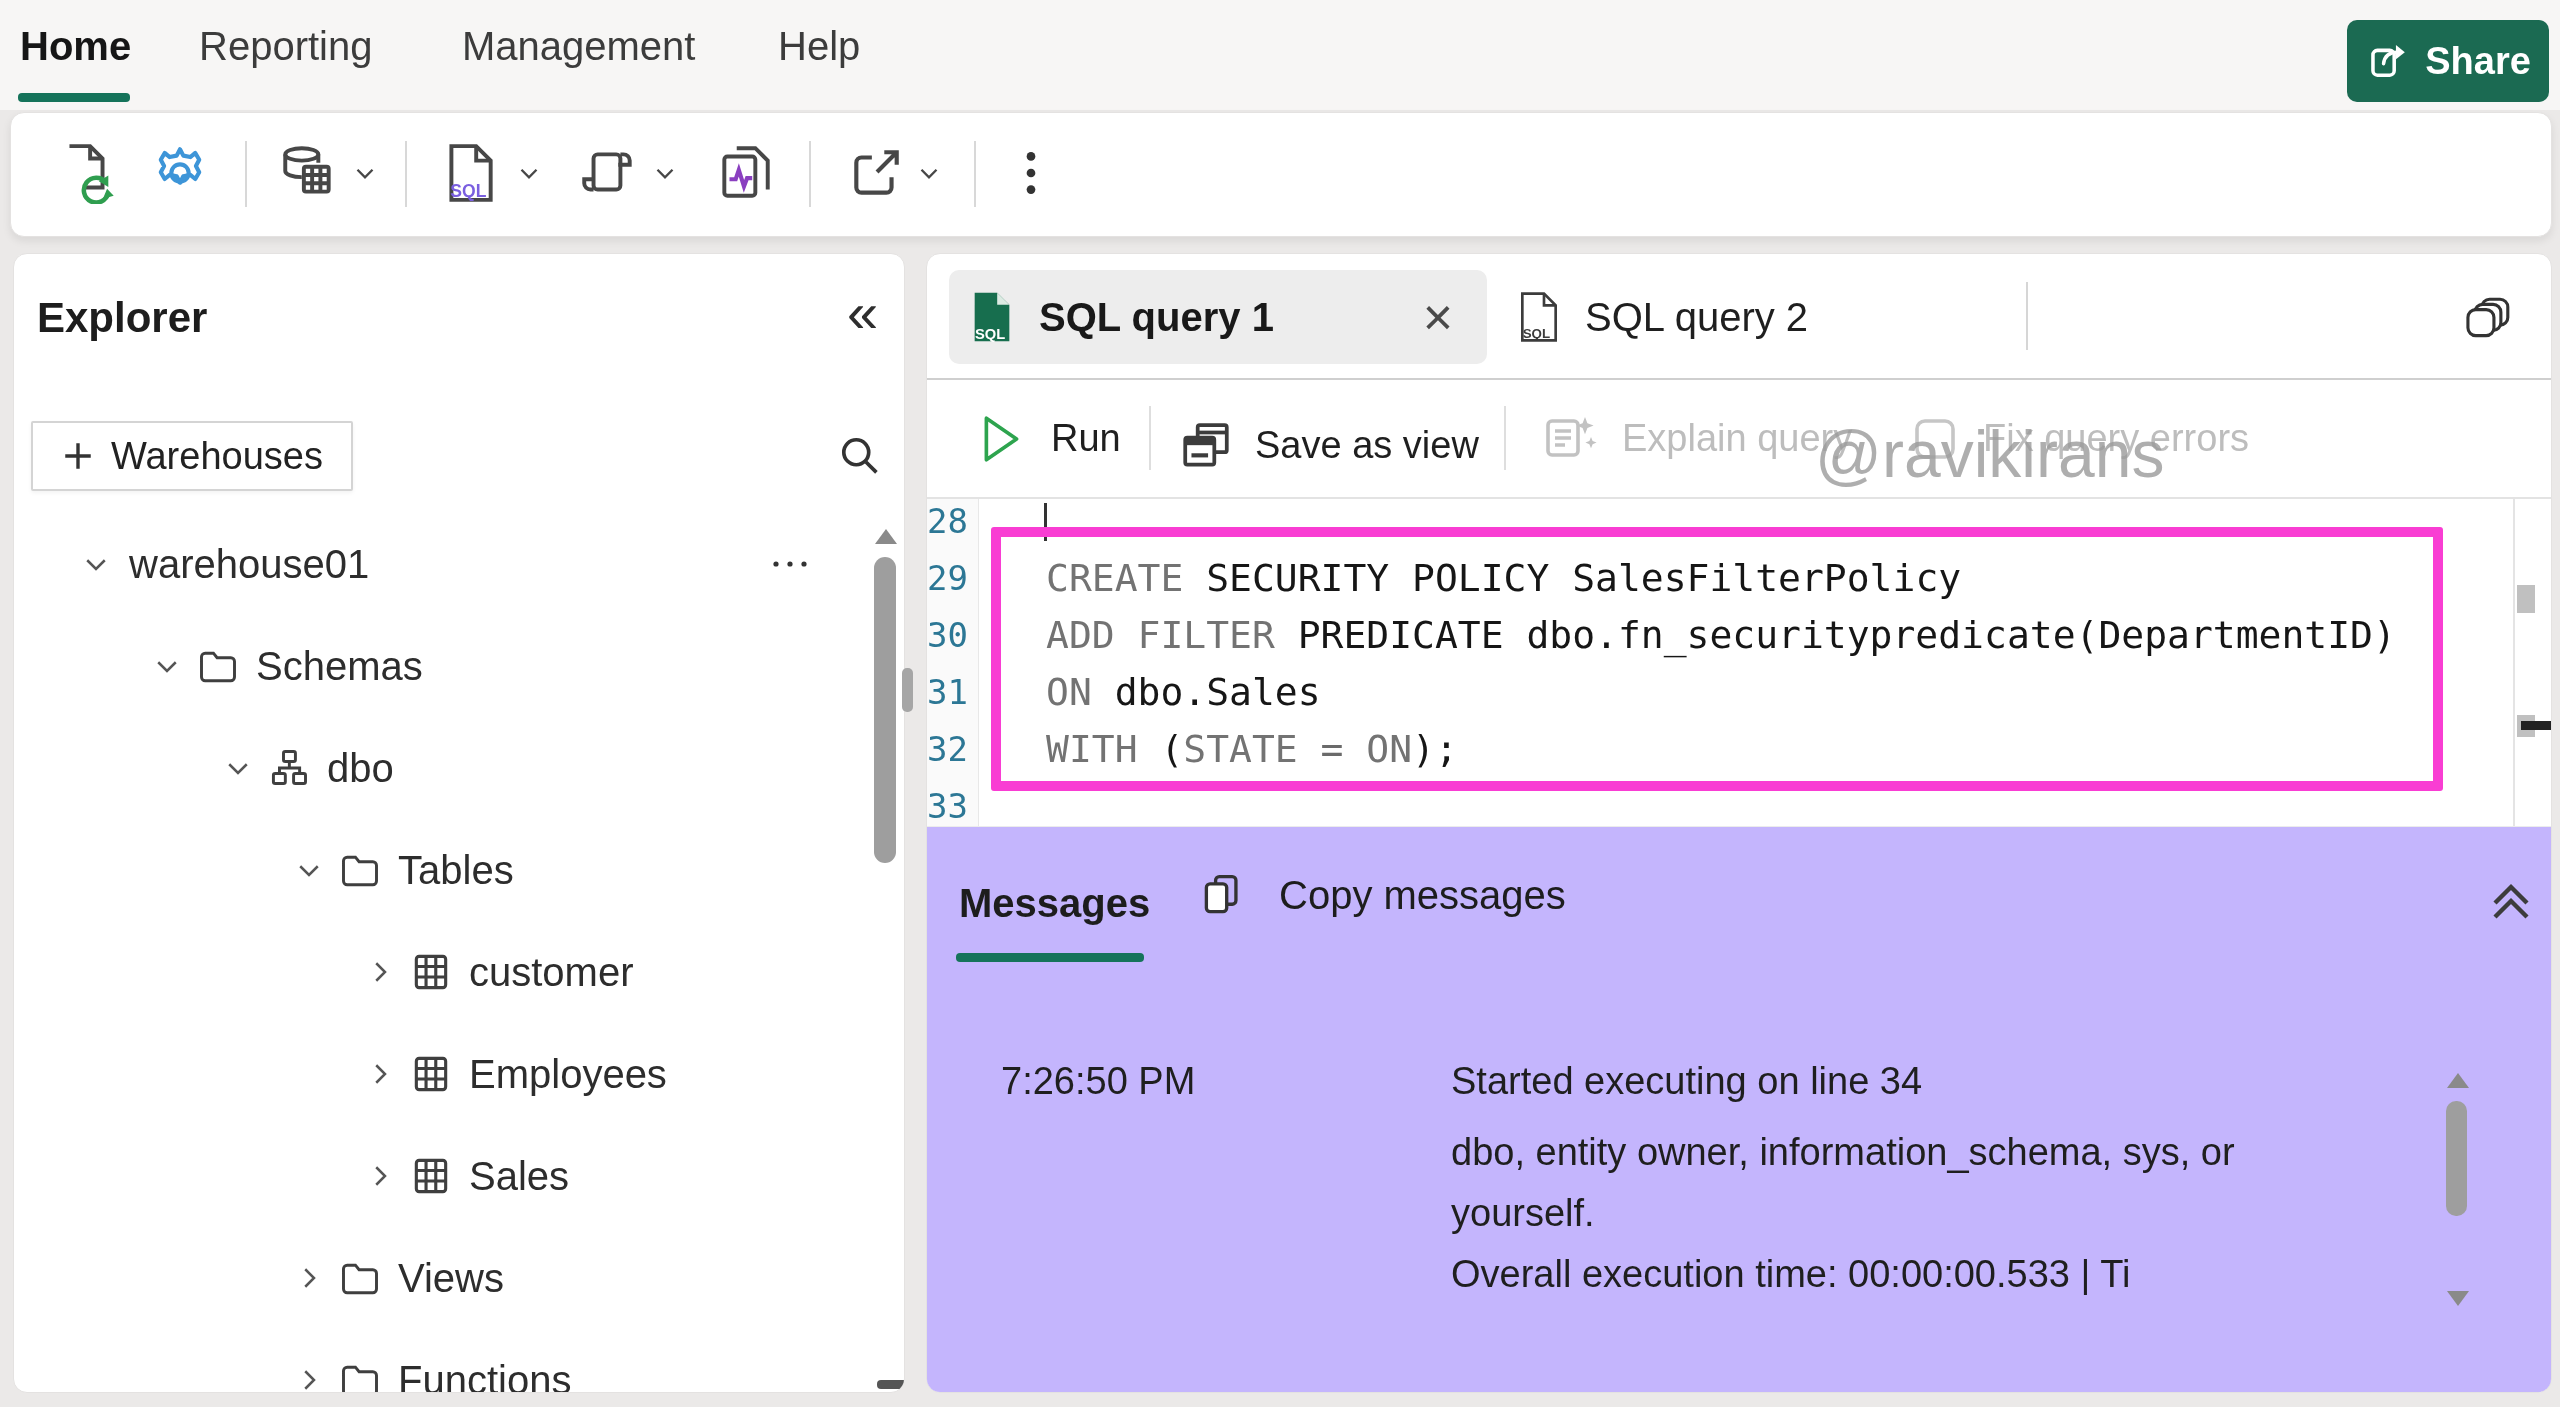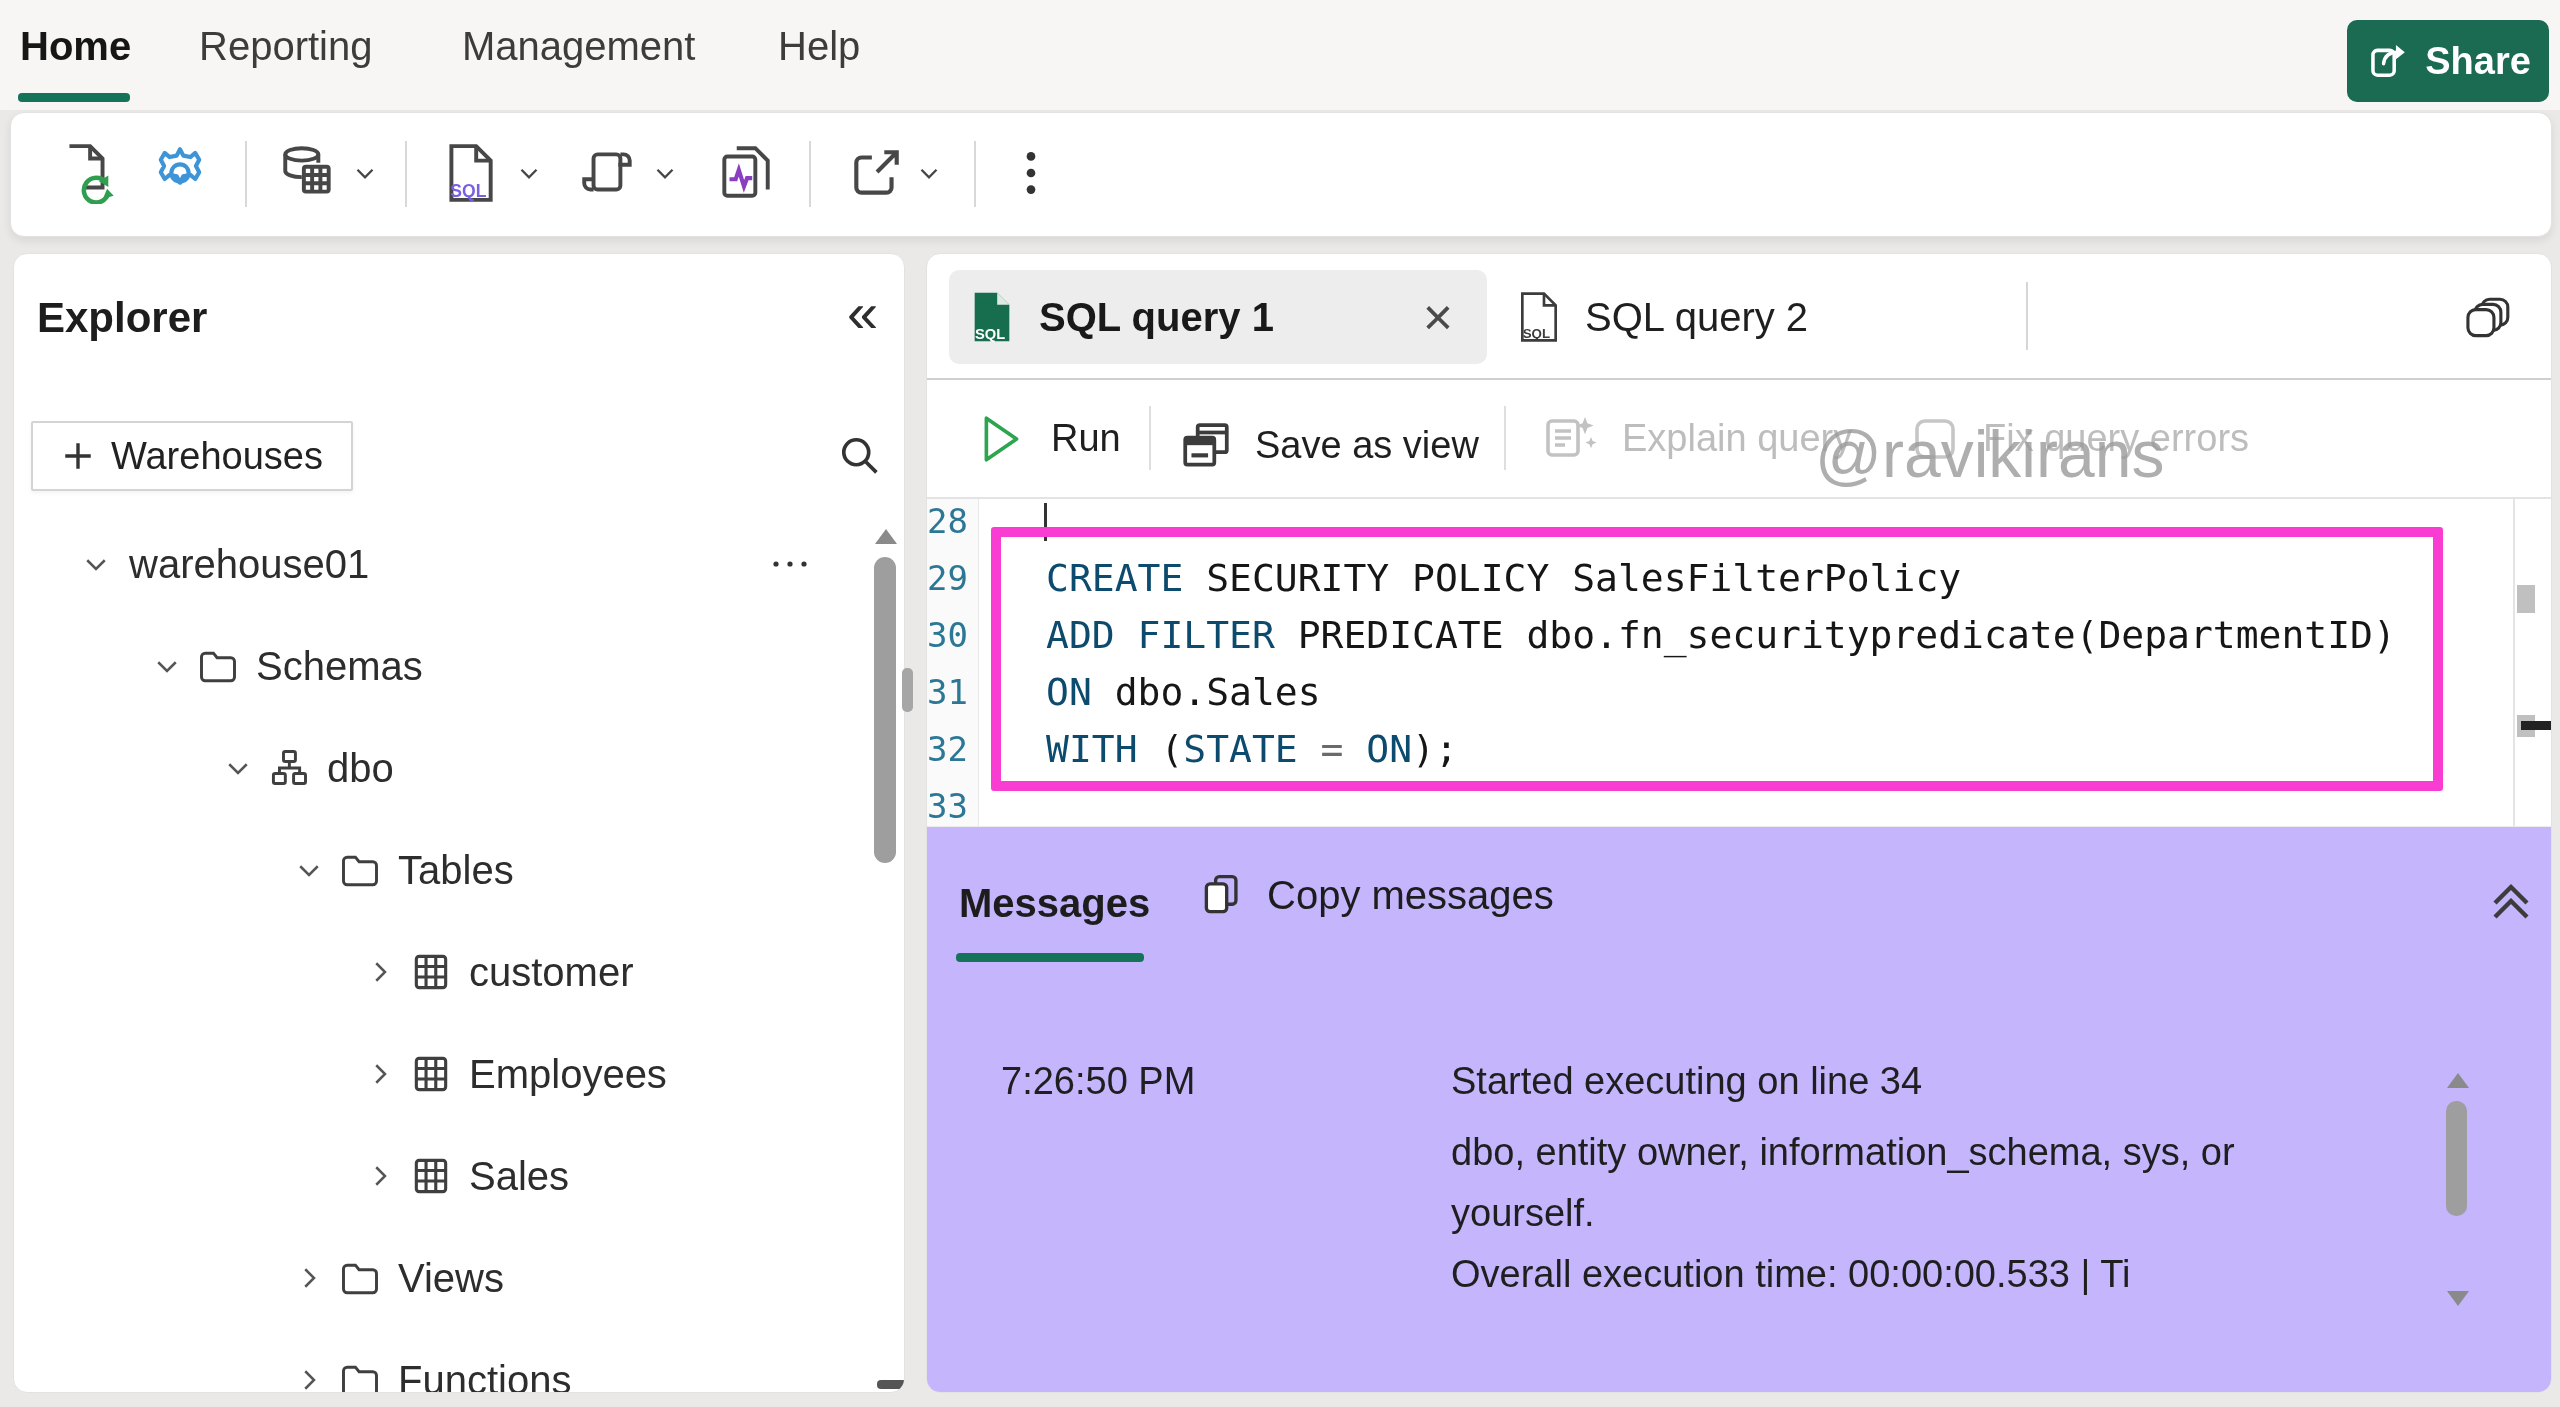--- a/index.html
+++ b/index.html
@@ -11,21 +11,21 @@
   .menu-item.active{color:#161616;font-weight:bold;}
   .icon-btn{position:absolute;display:flex;align-items:center;justify-content:center;}
   .tree-row{position:relative;height:102px;display:flex;align-items:center;box-sizing:border-box;}
   .tree-row .chev{width:34px;display:flex;align-items:center;justify-content:center;flex:none;}
   .tree-row .ticon{width:44px;margin-left:12px;display:flex;align-items:center;flex:none;}
   .tree-row .tlabel{margin-left:16px;font-size:40px;color:#2d2d2d;white-space:nowrap;}
   .tree-row .more{position:absolute;right:95px;top:50%;transform:translateY(-50%);}
   .gut{position:absolute;left:0;width:51px;text-align:right;padding-right:12px;box-sizing:border-box;
        font-family:"DejaVu Sans Mono",monospace;font-size:34px;line-height:57px;color:#2c7795;}
   .cline{position:absolute;left:119px;font-family:"DejaVu Sans Mono",monospace;font-size:38px;line-height:57px;white-space:pre;}
-  .kw{color:#0c4a6e;} .pl{color:#161616;} .op{color:#6a6a6a;}
+  .kw{color:#737373;} .pl{color:#161616;} .op{color:#6a6a6a;}
   .msg-row{display:flex;}
   .msg-time{width:450px;flex:none;font-size:38px;color:#1f1f1f;line-height:61px;}
   .msg-text{font-size:38px;color:#1f1f1f;line-height:61px;white-space:nowrap;}
   .qt-label{font-size:38px;color:#1f1f1f;white-space:nowrap;}
   .disabled{color:#bdbdbd;}
   .tri-up{width:0;height:0;border-left:11px solid transparent;border-right:11px solid transparent;border-bottom:15px solid #8a8a8a;}
   .tri-down{width:0;height:0;border-left:11px solid transparent;border-right:11px solid transparent;border-top:15px solid #8a8a8a;}
 </style>
 </head>
 <body>
@@ -420,21 +420,21 @@
 
       <div class="abs" style="left:1586px;top:0;width:2px;height:328px;background:#e4e4e4;"></div>
       <div class="abs" style="left:1590px;top:86px;width:18px;height:28px;background:#c0c0c0;"></div>
       <div class="abs" style="left:1590px;top:216px;width:18px;height:22px;background:#c0c0c0;"></div>
       <div class="abs" style="left:1594px;top:222px;width:32px;height:9px;background:#222;"></div>
     </div>
 
     <div class="abs" style="left:0;top:573px;width:1626px;height:567px;background:#c4b5fd;">
       <div class="abs" style="left:32px;top:54px;font-size:40px;font-weight:600;color:#1d1d1d;">Messages</div>
       <div class="abs" style="left:29px;top:126px;width:188px;height:9px;background:#15735a;border-radius:4px;"></div>
-      <div class="abs" style="left:272px;top:44px;display:flex;align-items:center;gap:20px;">
+      <div class="abs" style="left:272px;top:44px;display:flex;align-items:center;gap:32px;">
         <span style="display:flex;">
           <svg width="48" height="48" viewBox="0 0 26 26">
               <g stroke="#333" stroke-width="1.8" fill="none">
             <rect x="9" y="3" width="11" height="15" rx="2"></rect>
                 <rect x="4" y="7" width="11" height="15" rx="2" fill="#fff"></rect>
               </g>
           </svg>
         </span>
         <span style="font-size:40px;color:#1d1d1d;">Copy messages</span>
       </div>

